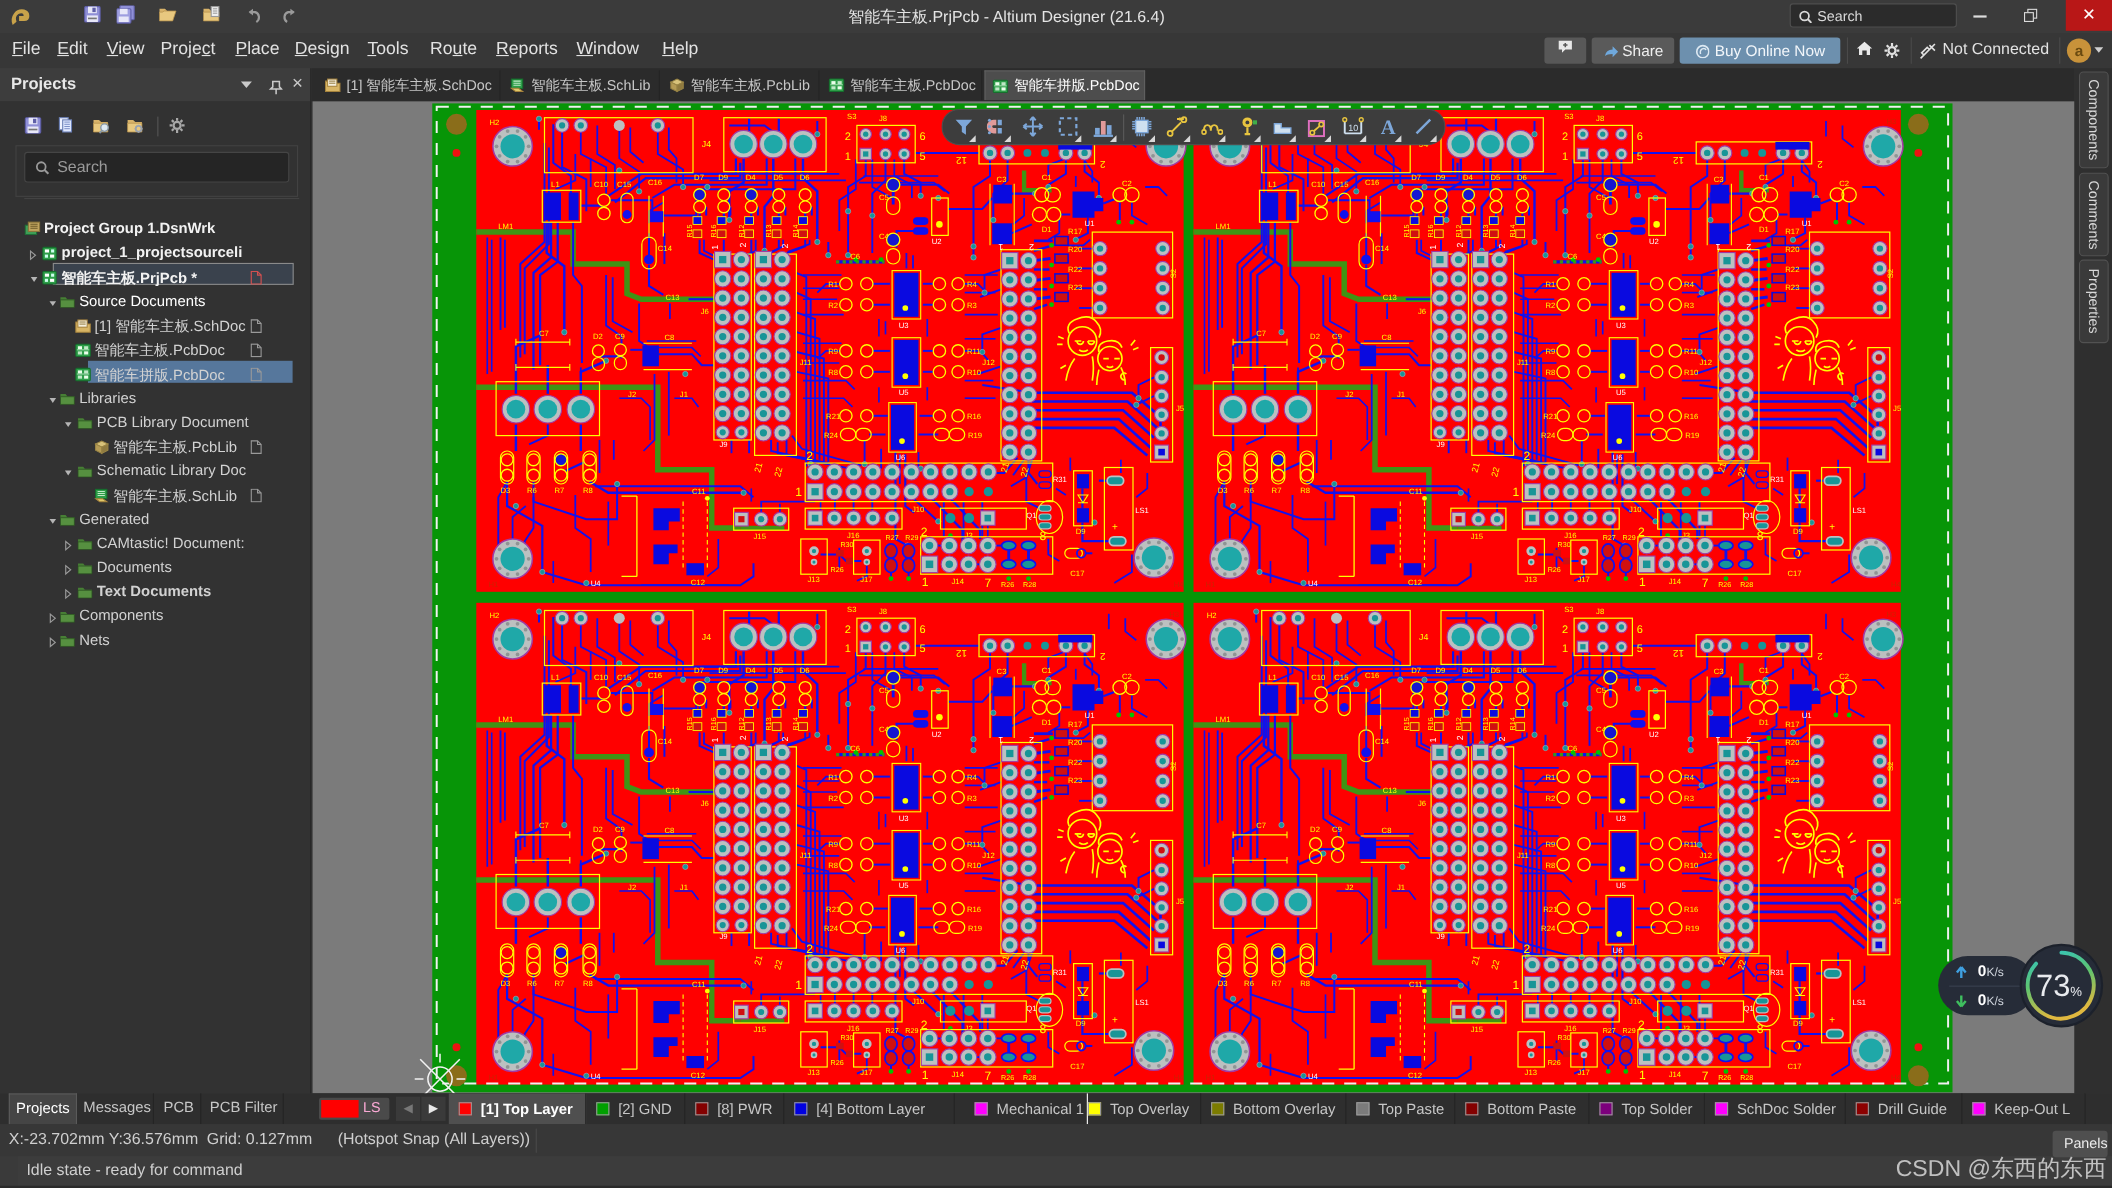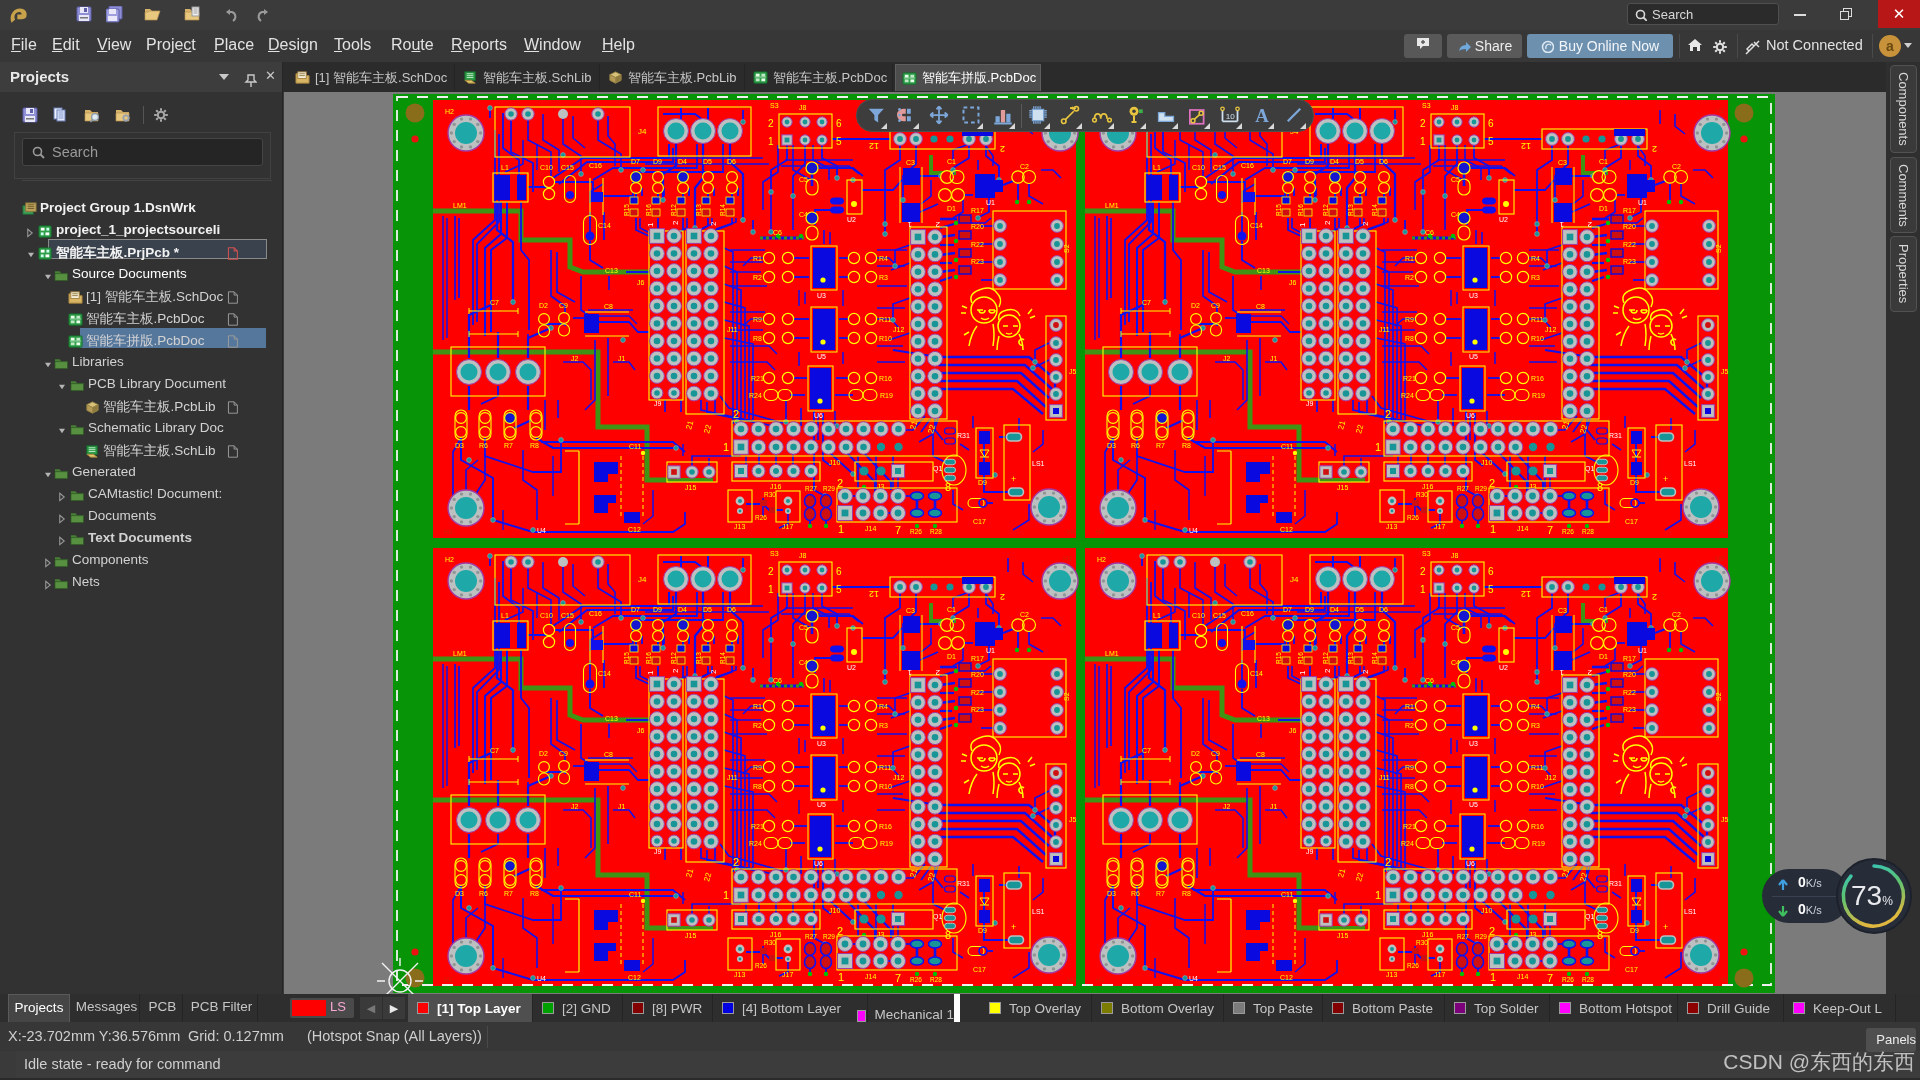--- a/index.html
+++ b/index.html
@@ -33,20 +33,21 @@
         <path d="M9.5,3 h4 M9.5,5 h4 M9.5,7 h4" stroke="#888" stroke-width="0.8"></path>
       </svg></div>
   <div class="abs" style="left:222px;top:6px"><svg width="17" height="15" viewBox="0 0 17 15" style="vertical-align:middle">
         <path d="M11,13 a5,5 0 0,0 -1,-9 h-5" fill="none" stroke="#9a9a9a" stroke-width="2"></path>
         <path d="M8,1 L4,4 L8,7 z" fill="#9a9a9a"></path>
       </svg></div>
   <div class="abs" style="left:256px;top:6px"><svg width="17" height="15" viewBox="0 0 17 15" style="vertical-align:middle">
         <path d="M5,13 a5,5 0 0,1 1,-9 h5" fill="none" stroke="#9a9a9a" stroke-width="2"></path>
         <path d="M8,1 L12,4 L8,7 z" fill="#9a9a9a"></path>
       </svg></div>
+  <div class="abs" style="left:0;top:6px;width:1830px;text-align:center;font-size:14.5px;color:#e4e4e4">智能车主板.PrjPcb - Altium Designer (21.6.4)</div>
   <div class="abs" style="left:1627px;top:3px;width:152px;height:22px;background:#2b2b2b;border:1px solid #4f4f4f;border-radius:3px;color:#d8d8d8;font-size:13px;display:flex;align-items:center;padding-left:6px">
       <svg width="13" height="13" viewBox="0 0 13 13" style="vertical-align:middle">
         <circle cx="6.5" cy="6.5" r="4" fill="none" stroke="#d8d8d8" stroke-width="1.6"></circle>
         <path d="M9.5,9.5 L13,13" stroke="#d8d8d8" stroke-width="1.8"></path>
       </svg>
       <span style="margin-left:5px">Search</span>
     </div>
   <div class="abs" style="left:1794px;top:14px;width:12px;height:2px;background:#dcdcdc"></div>
   <div class="abs" style="left:1843px;top:8px;width:9px;height:9px;border:1.5px solid #dcdcdc;background:#3b3b3b"></div>
   <div class="abs" style="left:1840px;top:11px;width:9px;height:9px;border:1.5px solid #dcdcdc;background:#3b3b3b"></div>
@@ -1465,21 +1466,21 @@
       <span style="margin-left:8px;font-size:13.5px;font-weight:400;color:#c6c6c6;white-space:nowrap">[2] GND</span>
     </div>
     <div style="position:absolute;left:623px;top:0;height:28px;width:90px;display:flex;align-items:center;padding-left:9px;box-sizing:border-box;border-right:1px solid #242424">
       <span style="width:12px;height:12px;background:#840000;border:1px solid #9a9a9a;display:inline-block"></span>
       <span style="margin-left:8px;font-size:13.5px;font-weight:400;color:#c6c6c6;white-space:nowrap">[8] PWR</span>
     </div>
     <div style="position:absolute;left:713px;top:0;height:28px;width:155px;display:flex;align-items:center;padding-left:9px;box-sizing:border-box;border-right:1px solid #242424">
       <span style="width:12px;height:12px;background:#0000e0;border:1px solid #9a9a9a;display:inline-block"></span>
       <span style="margin-left:8px;font-size:13.5px;font-weight:400;color:#c6c6c6;white-space:nowrap">[4] Bottom Layer</span>
     </div>
-    <div style="position:absolute;left:848px;top:0;height:28px;width:112px;display:flex;align-items:flex-end;padding-left:9px;box-sizing:border-box;border-right:6px solid #ffffff">
+    <div style="position:absolute;left:877px;top:0;height:28px;width:112px;display:flex;align-items:center;padding-left:9px;box-sizing:border-box;border-right:1px solid #ffffff">
       <span style="width:12px;height:12px;background:#ff00ff;border:1px solid #9a9a9a;display:inline-block"></span>
       <span style="margin-left:8px;font-size:13.5px;font-weight:400;color:#c6c6c6;white-space:nowrap">Mechanical 1</span>
     </div>
     <div style="position:absolute;left:980px;top:0;height:28px;width:112px;display:flex;align-items:center;padding-left:9px;box-sizing:border-box;border-right:1px solid #242424">
       <span style="width:12px;height:12px;background:#ffff00;border:1px solid #9a9a9a;display:inline-block"></span>
       <span style="margin-left:8px;font-size:13.5px;font-weight:400;color:#c6c6c6;white-space:nowrap">Top Overlay</span>
     </div>
     <div style="position:absolute;left:1092px;top:0;height:28px;width:132px;display:flex;align-items:center;padding-left:9px;box-sizing:border-box;border-right:1px solid #242424">
       <span style="width:12px;height:12px;background:#7c7c00;border:1px solid #9a9a9a;display:inline-block"></span>
       <span style="margin-left:8px;font-size:13.5px;font-weight:400;color:#c6c6c6;white-space:nowrap">Bottom Overlay</span>
@@ -1491,21 +1492,21 @@
     <div style="position:absolute;left:1323px;top:0;height:28px;width:122px;display:flex;align-items:center;padding-left:9px;box-sizing:border-box;border-right:1px solid #242424">
       <span style="width:12px;height:12px;background:#840000;border:1px solid #9a9a9a;display:inline-block"></span>
       <span style="margin-left:8px;font-size:13.5px;font-weight:400;color:#c6c6c6;white-space:nowrap">Bottom Paste</span>
     </div>
     <div style="position:absolute;left:1445px;top:0;height:28px;width:105px;display:flex;align-items:center;padding-left:9px;box-sizing:border-box;border-right:1px solid #242424">
       <span style="width:12px;height:12px;background:#7c007c;border:1px solid #9a9a9a;display:inline-block"></span>
       <span style="margin-left:8px;font-size:13.5px;font-weight:400;color:#c6c6c6;white-space:nowrap">Top Solder</span>
     </div>
     <div style="position:absolute;left:1550px;top:0;height:28px;width:128px;display:flex;align-items:center;padding-left:9px;box-sizing:border-box;border-right:1px solid #242424">
       <span style="width:12px;height:12px;background:#ff00ff;border:1px solid #9a9a9a;display:inline-block"></span>
-      <span style="margin-left:8px;font-size:13.5px;font-weight:400;color:#c6c6c6;white-space:nowrap">Bottom Hotspot</span>
+      <span style="margin-left:8px;font-size:13.5px;font-weight:400;color:#c6c6c6;white-space:nowrap">SchDoc Solder</span>
     </div>
     <div style="position:absolute;left:1678px;top:0;height:28px;width:106px;display:flex;align-items:center;padding-left:9px;box-sizing:border-box;border-right:1px solid #242424">
       <span style="width:12px;height:12px;background:#8c0000;border:1px solid #9a9a9a;display:inline-block"></span>
       <span style="margin-left:8px;font-size:13.5px;font-weight:400;color:#c6c6c6;white-space:nowrap">Drill Guide</span>
     </div>
     <div style="position:absolute;left:1784px;top:0;height:28px;width:112px;display:flex;align-items:center;padding-left:9px;box-sizing:border-box;border-right:1px solid #242424">
       <span style="width:12px;height:12px;background:#ff00ff;border:1px solid #9a9a9a;display:inline-block"></span>
       <span style="margin-left:8px;font-size:13.5px;font-weight:400;color:#c6c6c6;white-space:nowrap">Keep-Out L</span>
     </div>
 </div>

